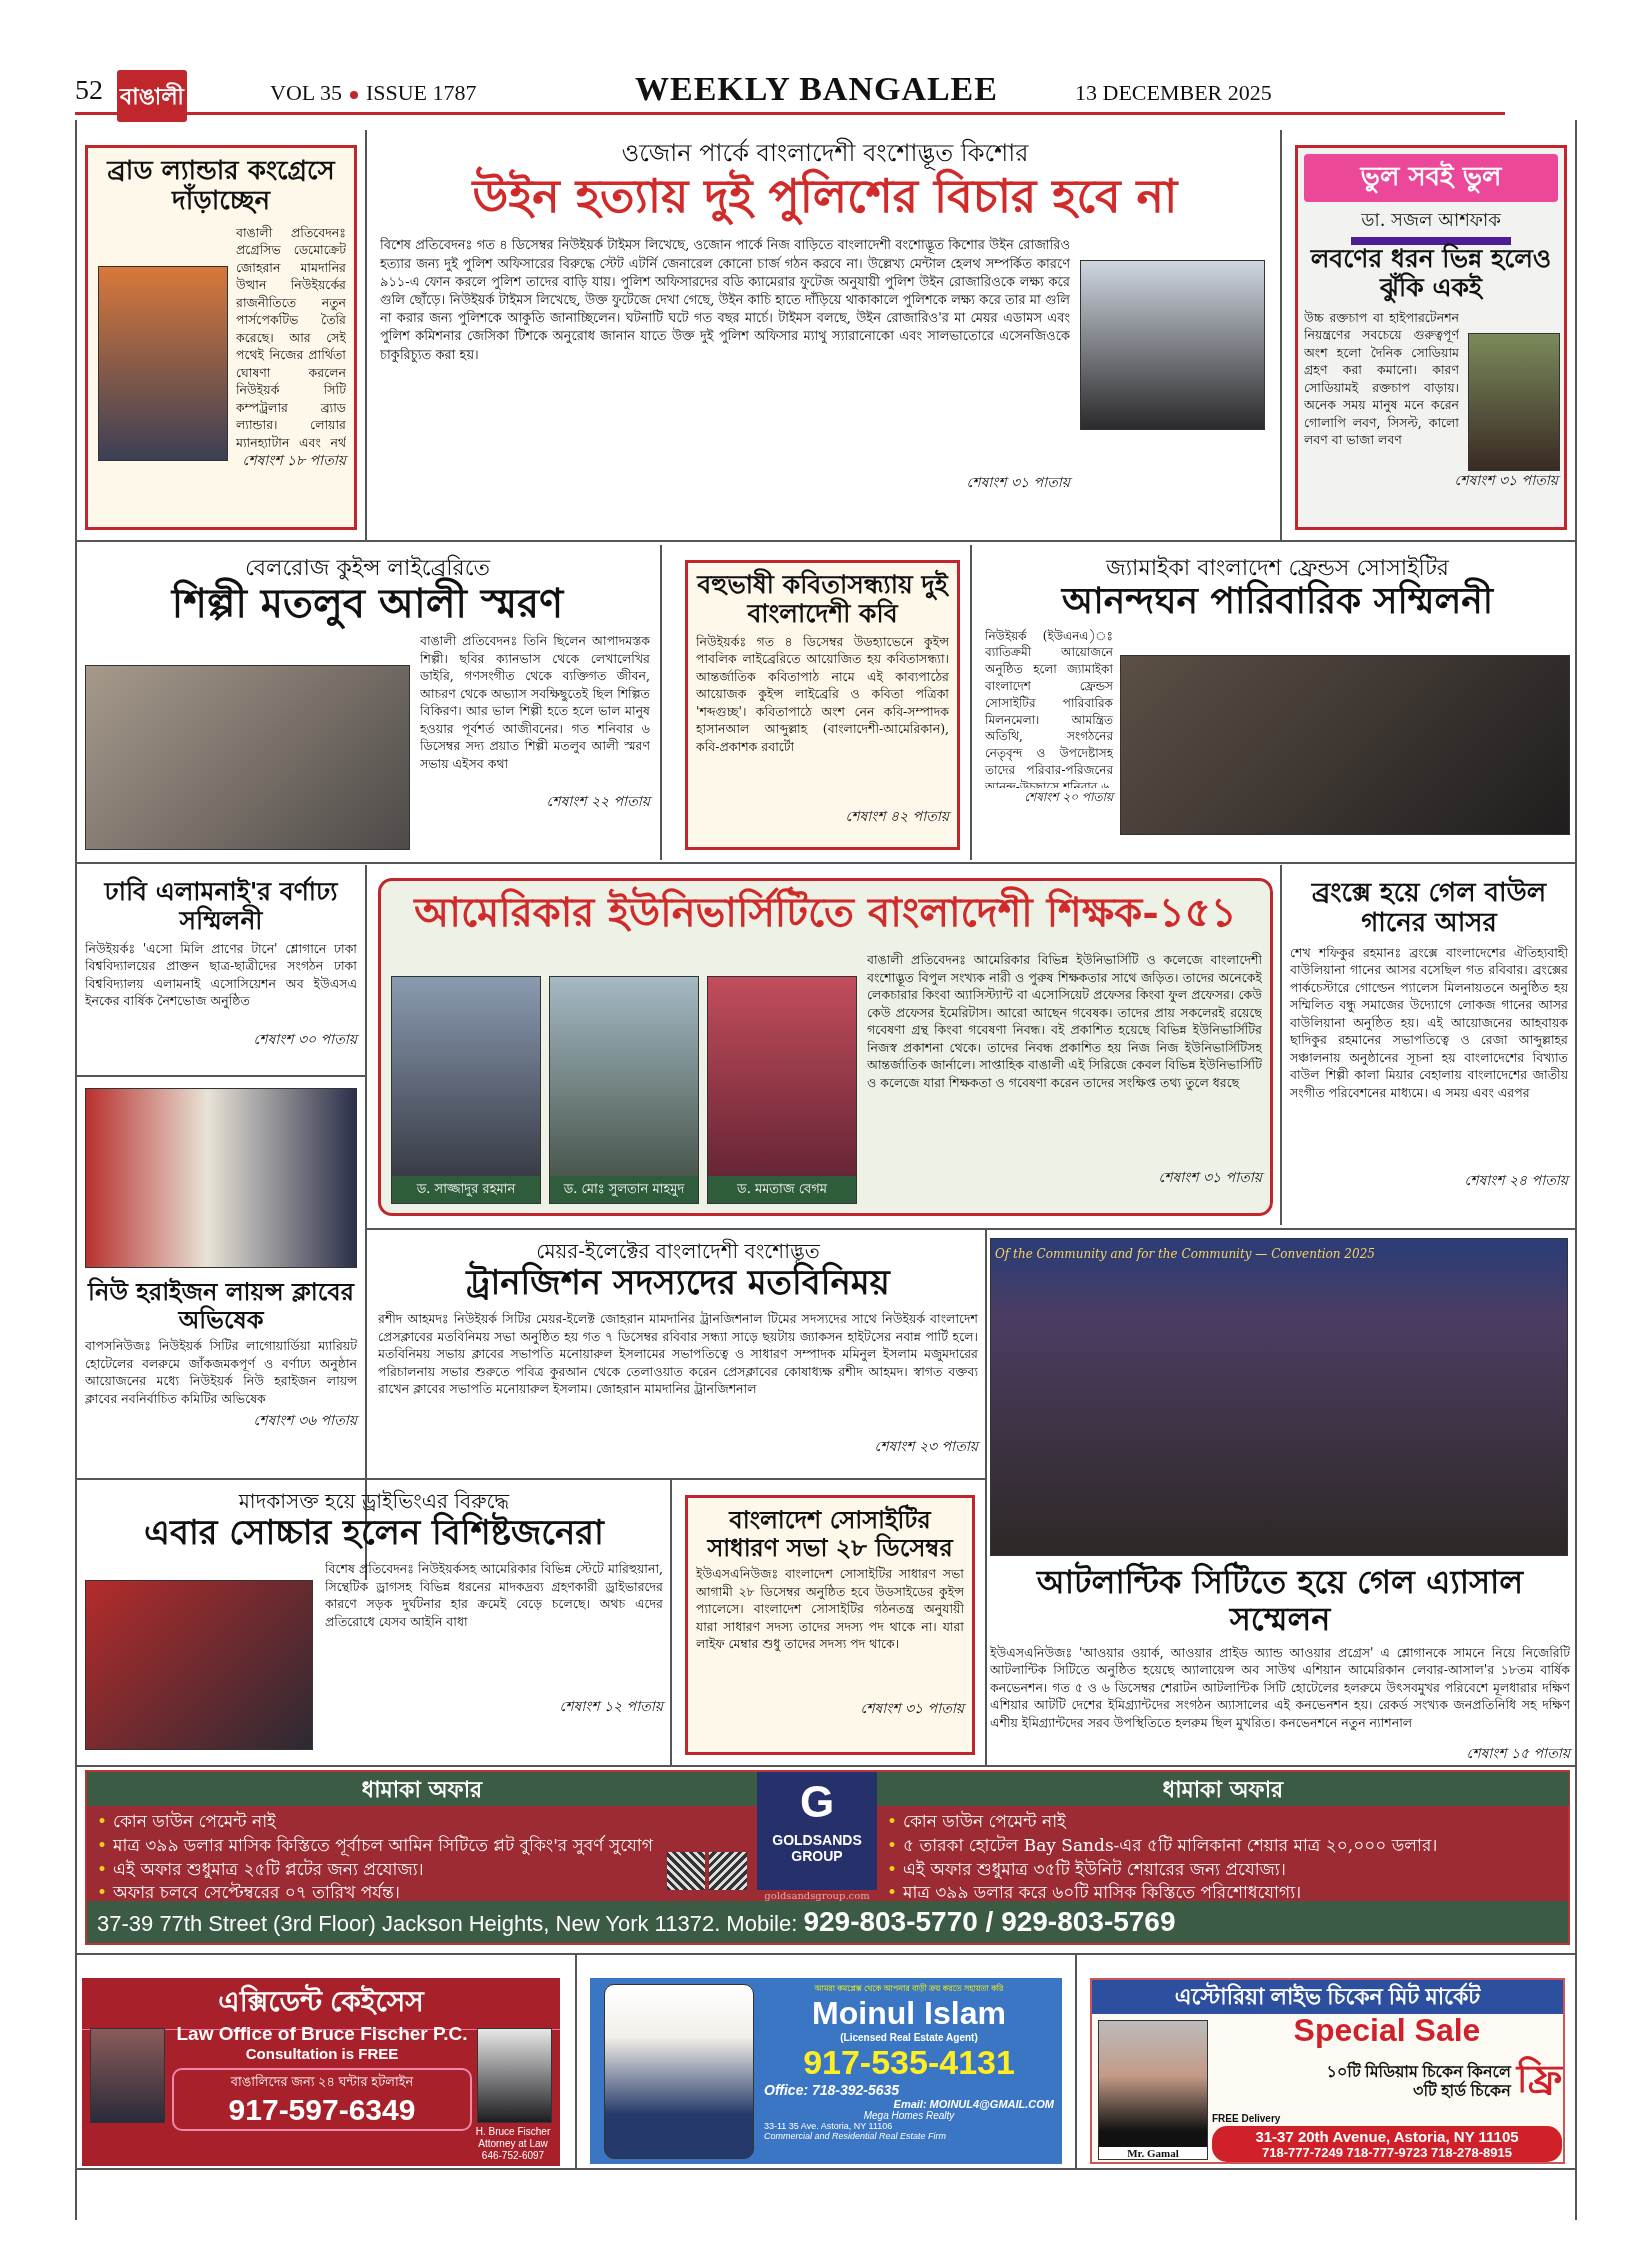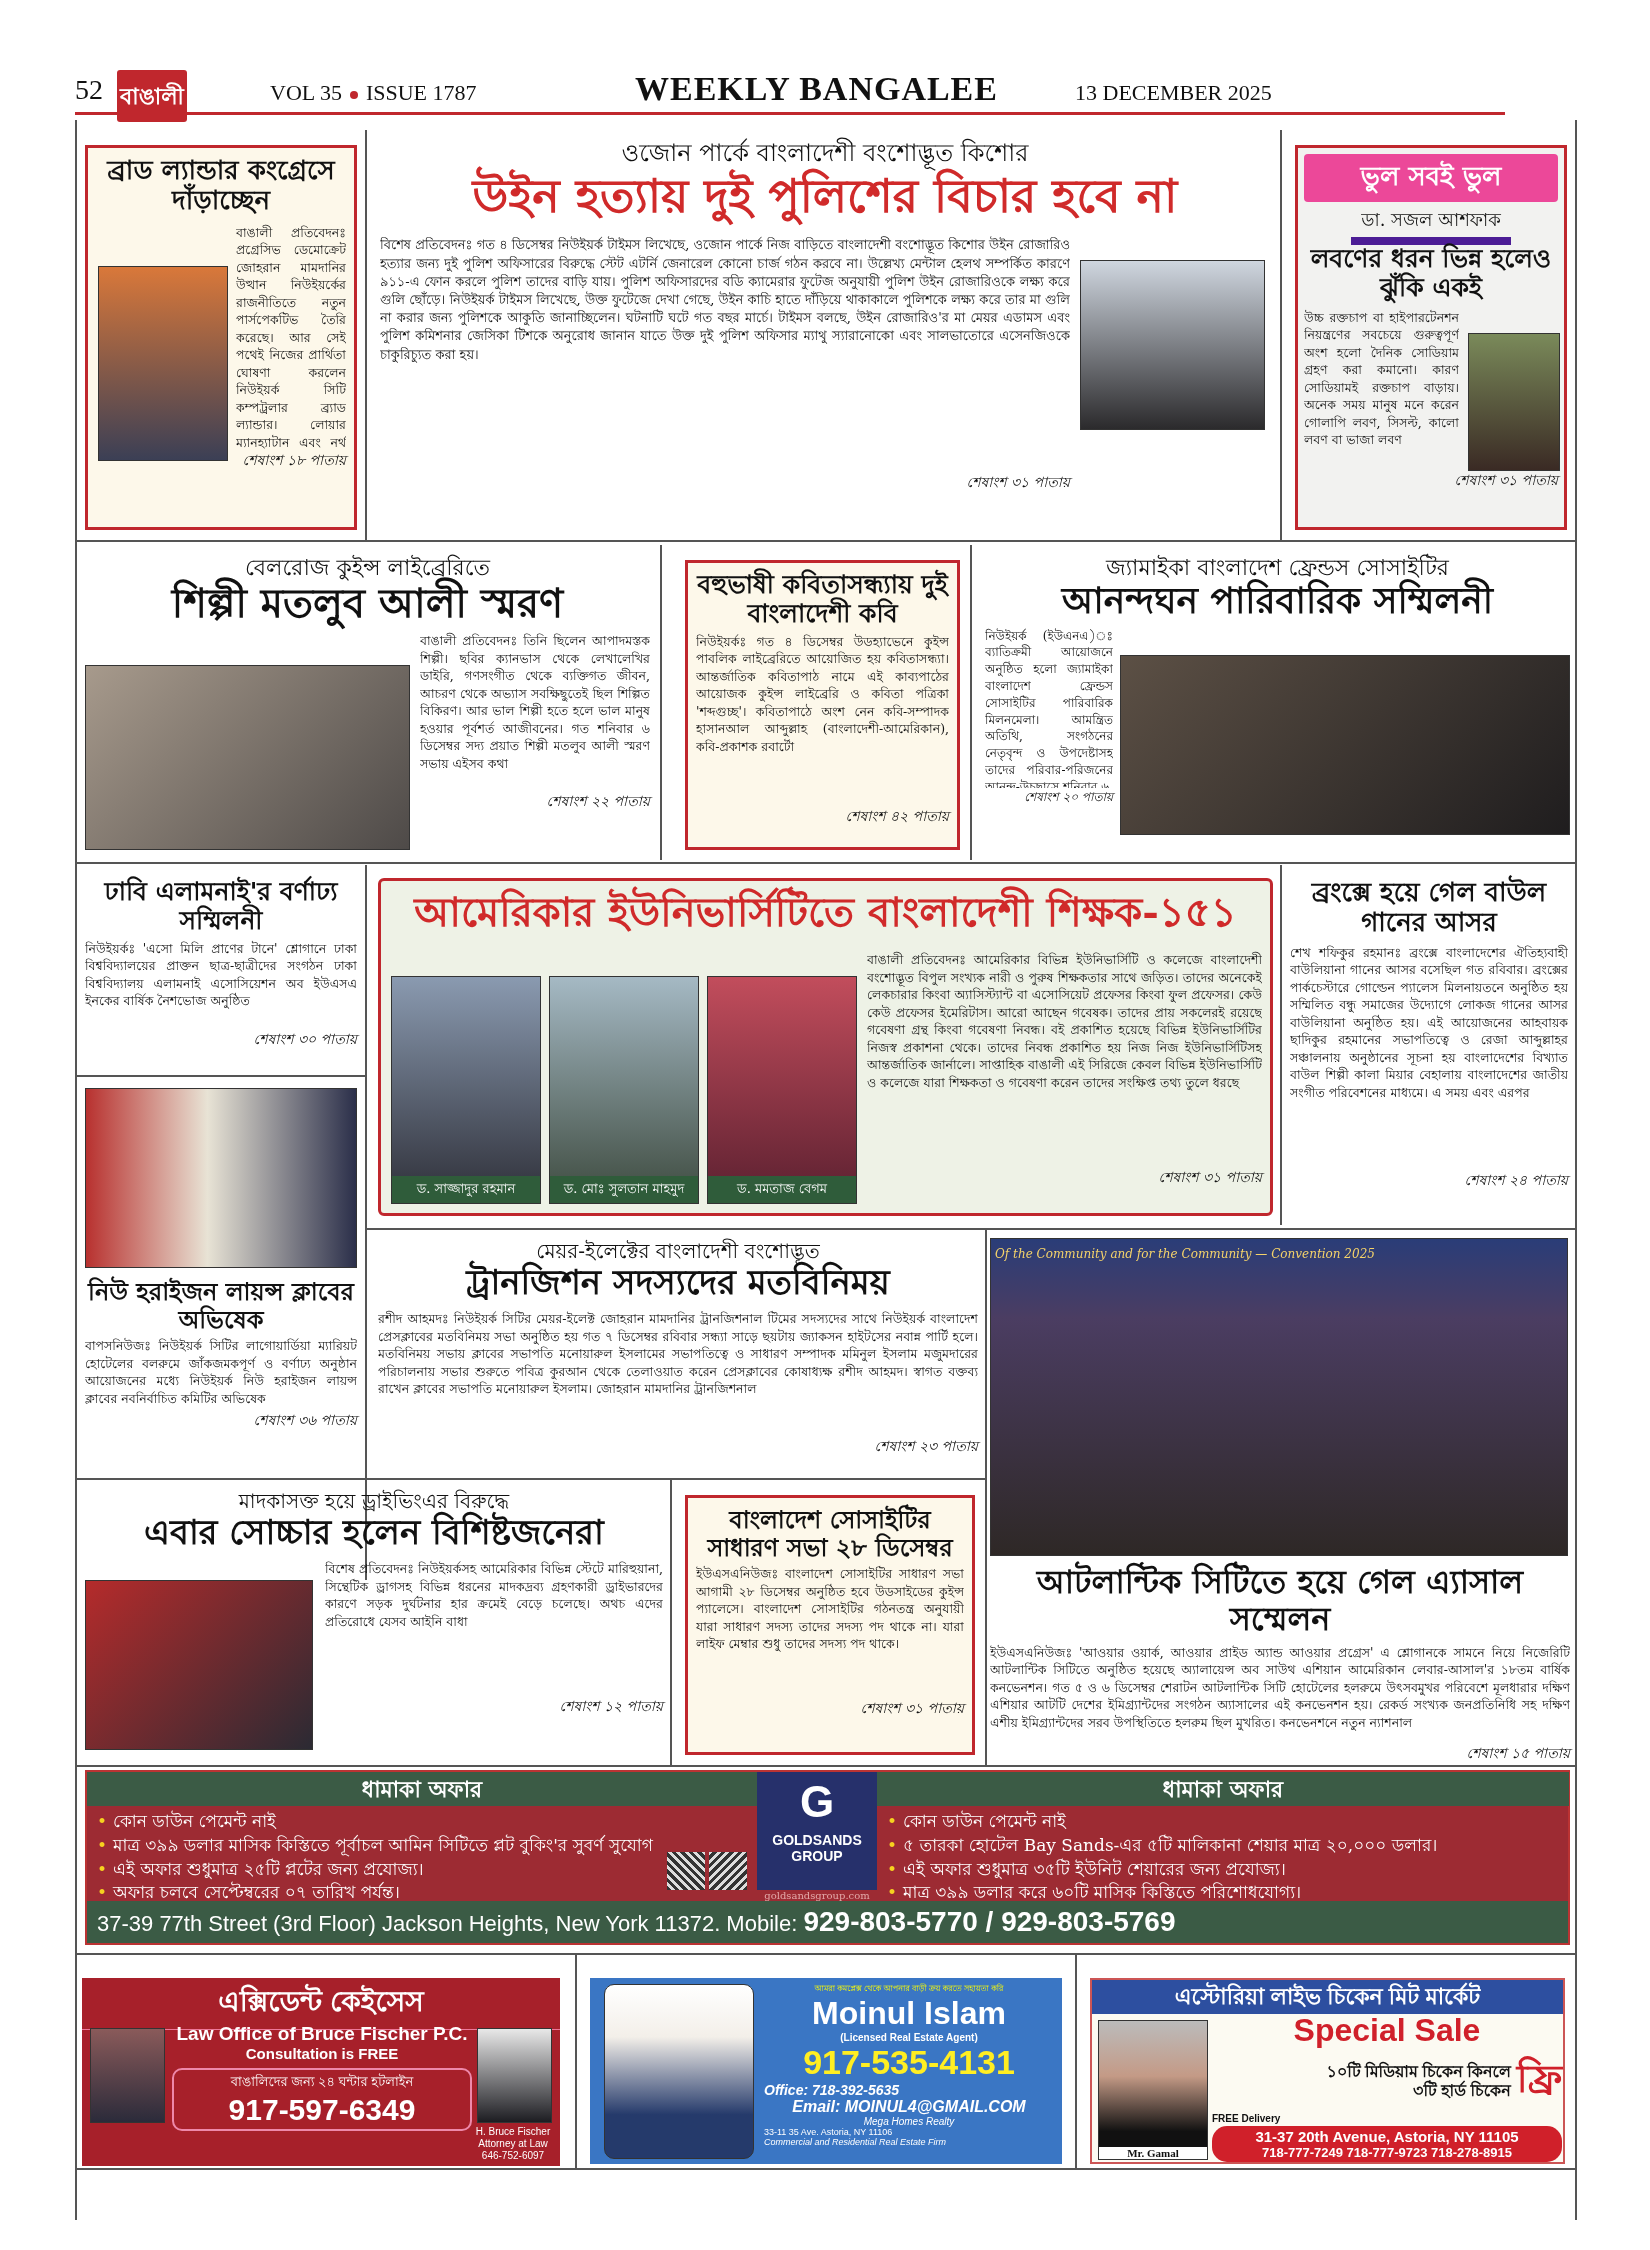--- a/index.html
+++ b/index.html
@@ -112,21 +112,21 @@
   <div class="cont">শেষাংশ ৩০ পাতায়</div>
 </div>
 
 <div class="abs" style="left:85px;top:1088px;width:272px;height:380px">
   <div class="photo" style="left:0;top:0;width:272px;height:180px;background:linear-gradient(90deg,#b8312f,#e8e3d5 45%,#2b2f4a)"></div>
   <div class="hd" style="font-size:24px;margin-top:190px">নিউ হরাইজন লায়ন্স ক্লাবের অভিষেক</div>
   <div class="body" style="font-size:12.5px;margin-top:4px;height:72px;overflow:hidden">বাপসনিউজঃ নিউইয়র্ক সিটির লাগোয়ার্ডিয়া ম্যারিয়ট হোটেলের বলরুমে জাঁকজমকপূর্ণ ও বর্ণাঢ্য অনুষ্ঠান আয়োজনের মধ্যে নিউইয়র্ক নিউ হরাইজন লায়ন্স ক্লাবের নবনির্বাচিত কমিটির অভিষেক</div>
   <div class="cont">শেষাংশ ৩৬ পাতায়</div>
 </div>
 
-<div class="box" style="left:378px;top:878px;width:895px;height:338px;padding:8px;background:#eef2e6;border-radius:6px">
+<div class="box" style="left:378px;top:878px;width:895px;height:338px;padding:8px;background:#eef2e6;border-radius:14px">
   <div class="hd red" style="font-size:40px">আমেরিকার ইউনিভার্সিটিতে বাংলাদেশী শিক্ষক-১৫১</div>
   <div class="abs" style="left:10px;top:95px;width:470px;height:228px">
     <div class="photo" style="left:0;top:0;width:150px;height:228px;background:linear-gradient(180deg,#8a9ab0,#2e2f38)">
         <div class="cap">ড. সাজ্জাদুর রহমান</div>
       </div>
     <div class="photo" style="left:158px;top:0;width:150px;height:228px;background:linear-gradient(180deg,#a5b9c4,#3d4a3e)">
         <div class="cap">ড. মোঃ সুলতান মাহমুদ</div>
       </div>
     <div class="photo" style="left:316px;top:0;width:150px;height:228px;background:linear-gradient(180deg,#c24d5c,#5b2030)">
         <div class="cap">ড. মমতাজ বেগম</div>
@@ -221,21 +221,21 @@
 </div>
 
 <div class="abs" style="left:590px;top:1978px;width:472px;height:186px;background:#3a76c4;color:#fff;font-family:'Liberation Sans',sans-serif">
   <div class="photo" style="left:14px;top:6px;width:150px;height:175px;border-radius:10px;background:linear-gradient(180deg,#fff 0%,#f3efe9 30%,#253a6b 75%)"></div>
   <div class="abs" style="left:174px;top:4px;width:290px;text-align:center">
     <div style="font-size:8px;color:#ff0">আমরা কমপ্লেক্স থেকে আপনার বাড়ী ক্রয় করতে সহায়তা করি</div>
     <div style="font-size:32px;font-weight:bold">Moinul Islam</div>
     <div style="font-size:10px;font-weight:bold">(Licensed Real Estate Agent)</div>
     <div style="font-size:34px;font-weight:bold;color:#ffee22">917-535-4131</div>
     <div style="font-size:14px;font-style:italic;font-weight:bold;text-align:left">Office: 718-392-5635</div>
-    <div style="font-size:16px;font-style:italic;font-weight:bold;text-align:center">Email: MOINUL4@GMAIL.COM</div>
+    <div style="font-size:11px;font-style:italic;font-weight:bold;text-align:right">Email: MOINUL4@GMAIL.COM</div>
     <div style="font-size:10px;font-style:italic">Mega Homes Realty</div>
     <div style="font-size:9px;text-align:left">33-11 35 Ave. Astoria, NY 11106</div>
     <div style="font-size:9px;font-style:italic;text-align:left">Commercial and Residential Real Estate Firm</div>
   </div>
 </div>
 
 <div class="abs" style="left:1090px;top:1978px;width:475px;height:186px;background:#fcfaf2;border:2px solid #c55;font-family:'Liberation Sans',sans-serif">
   <div style="background:#2d4fa0;color:#fff;text-align:center;font-size:22px;font-weight:bold;height:34px;line-height:34px">এস্টোরিয়া লাইভ চিকেন মিট মার্কেট</div>
   <div class="photo" style="left:6px;top:40px;width:110px;height:140px;background:linear-gradient(180deg,#bbb 0%,#c49a86 40%,#111 80%)">
     <div style="position:absolute;bottom:0;left:0;right:0;background:#fff;color:#111;font-size:11px;font-weight:bold;text-align:center;font-family:'Liberation Serif',serif">Mr. Gamal</div>

